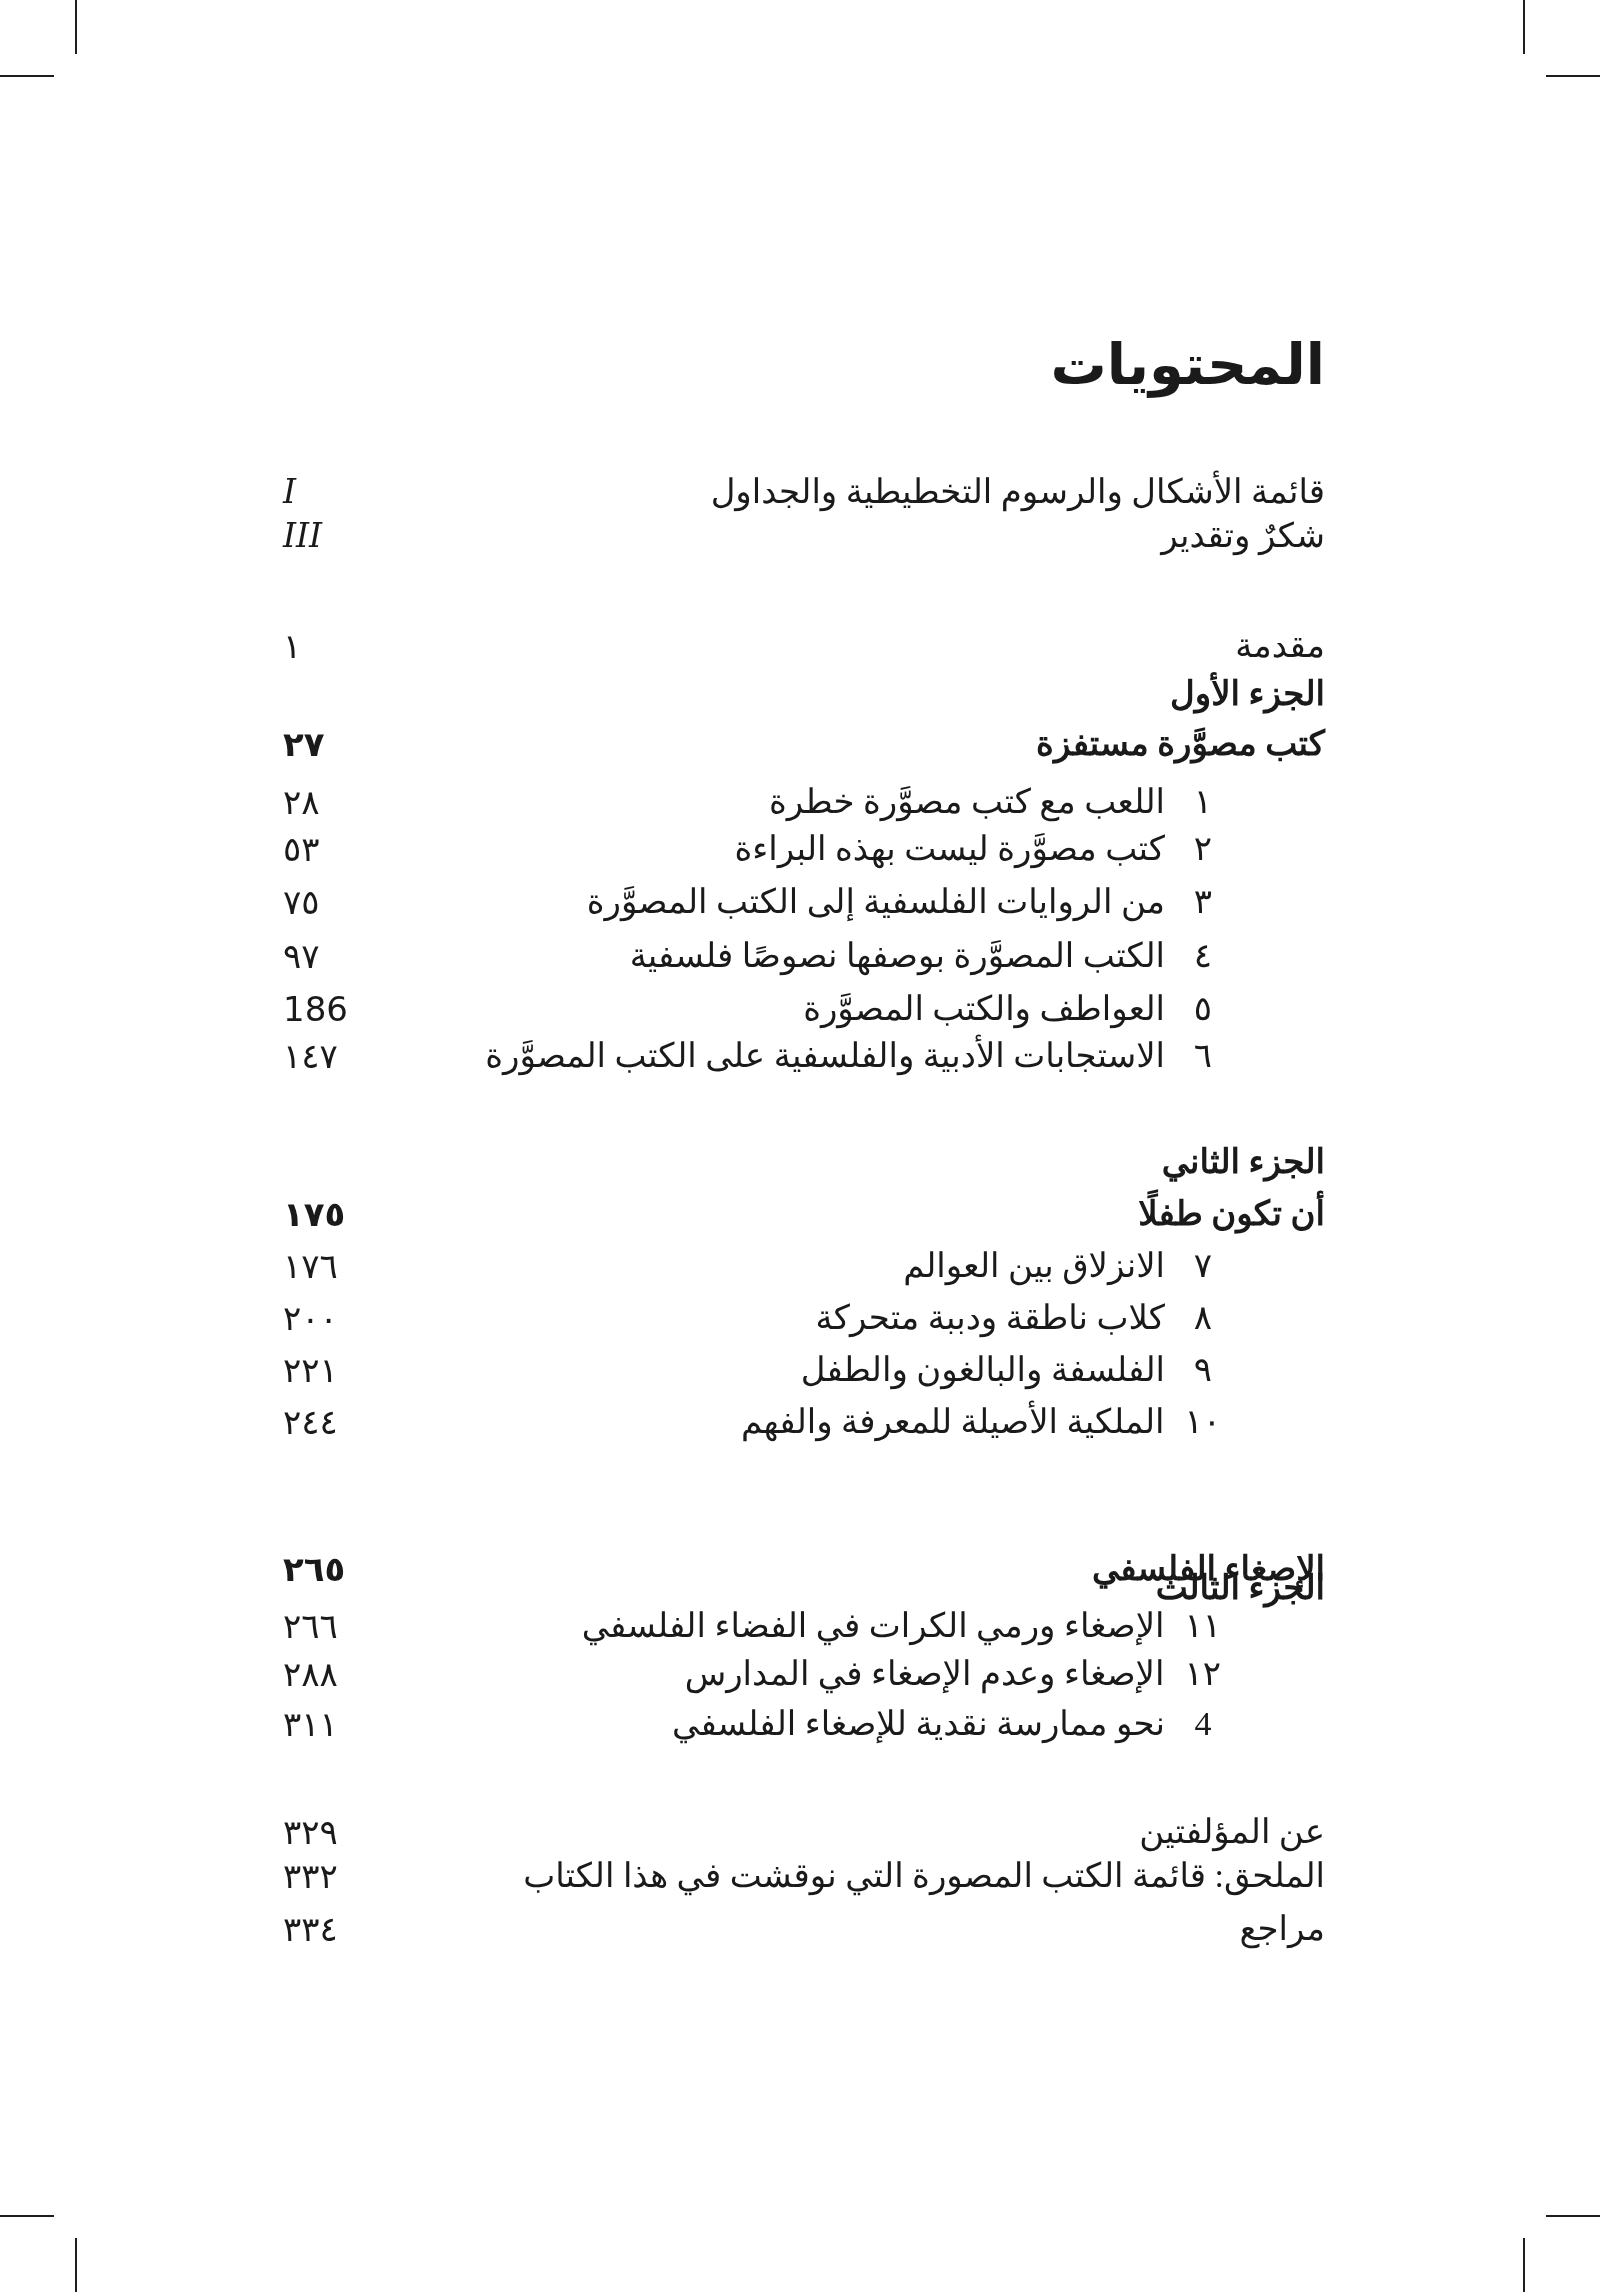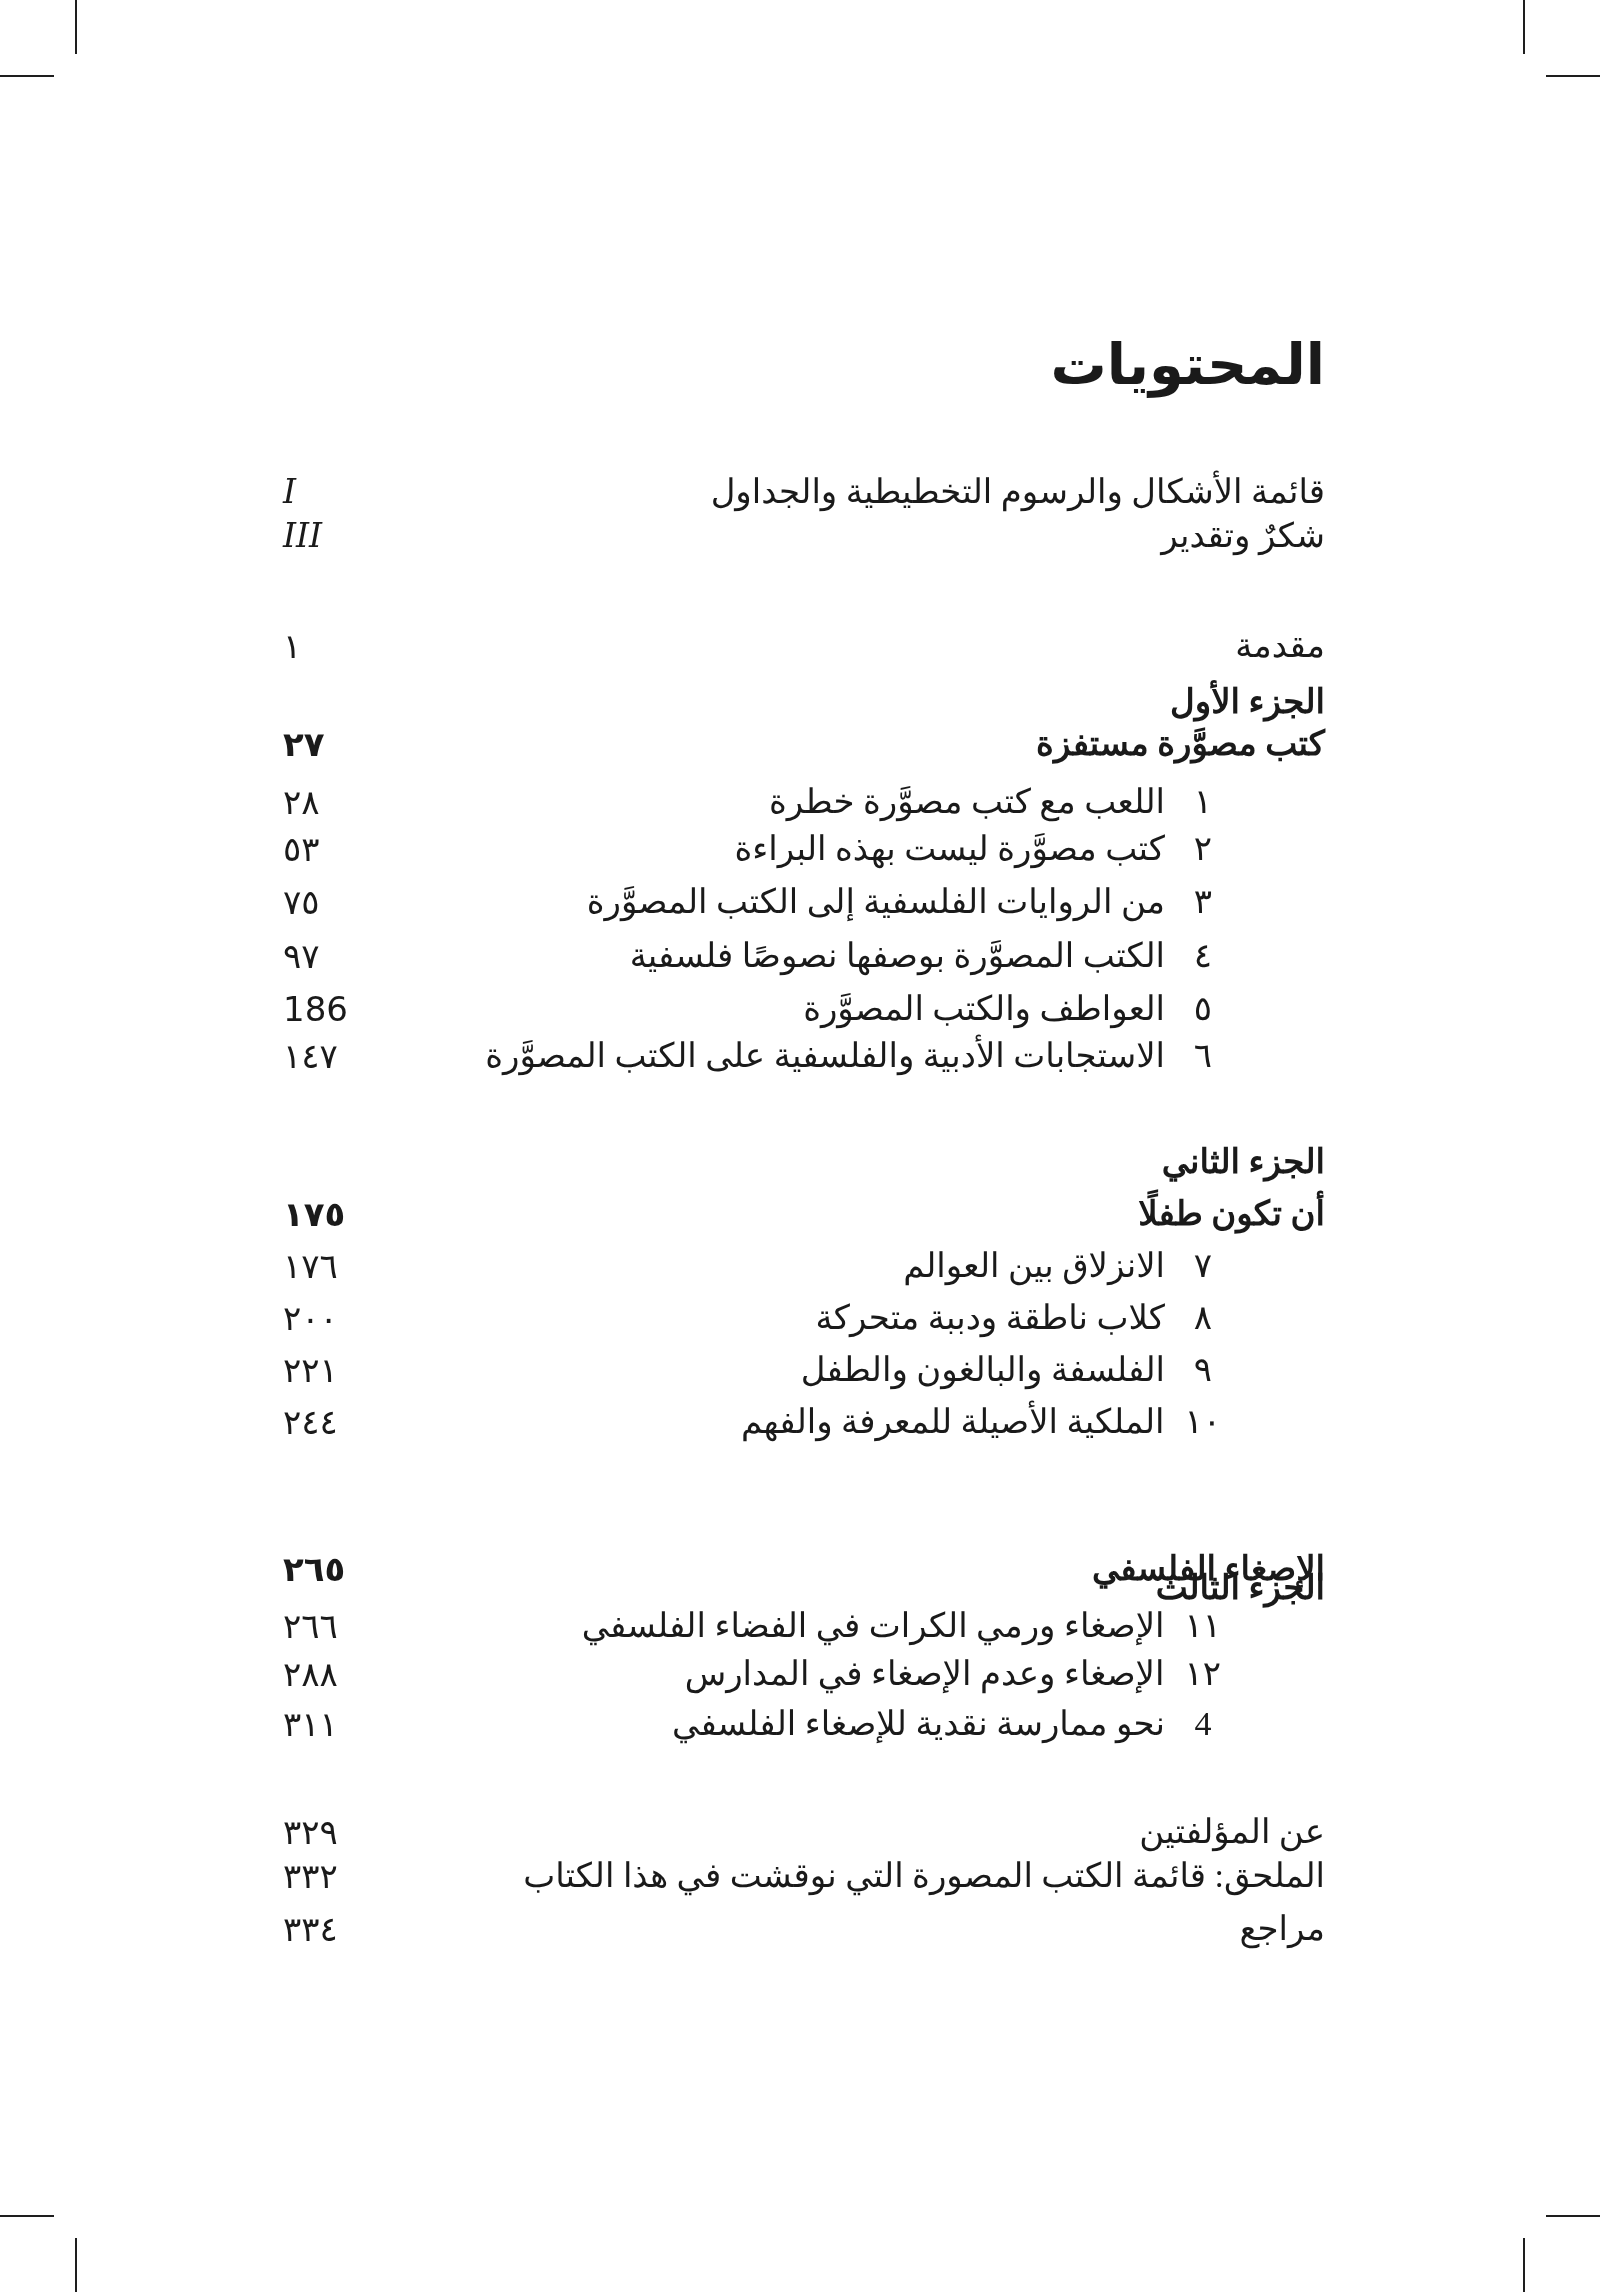--- a/index.html
+++ b/index.html
@@ -104,21 +104,21 @@
   .kind-roman .page {
     font-family: "DejaVu Serif", "Liberation Serif", serif;
     font-style: italic;
     font-size: 33px;
   }
 
   
   .r1  { top: 468px; }
   .r2  { top: 512px; }
   .r3  { top: 622px; }
-  .r4  { top: 670px; margin-top: 8px; }
+  .r4  { top: 670px; }
   .r5  { top: 720px; }
   .r6  { top: 778px; }
   .r7  { top: 825px; }
   .r8  { top: 878px; }
   .r9  { top: 932px; }
   .r10 { top: 985px; }
   .r11 { top: 1032px; }
   .r12 { top: 1138px; }
   .r13 { top: 1190px; }
   .r14 { top: 1242px; }

